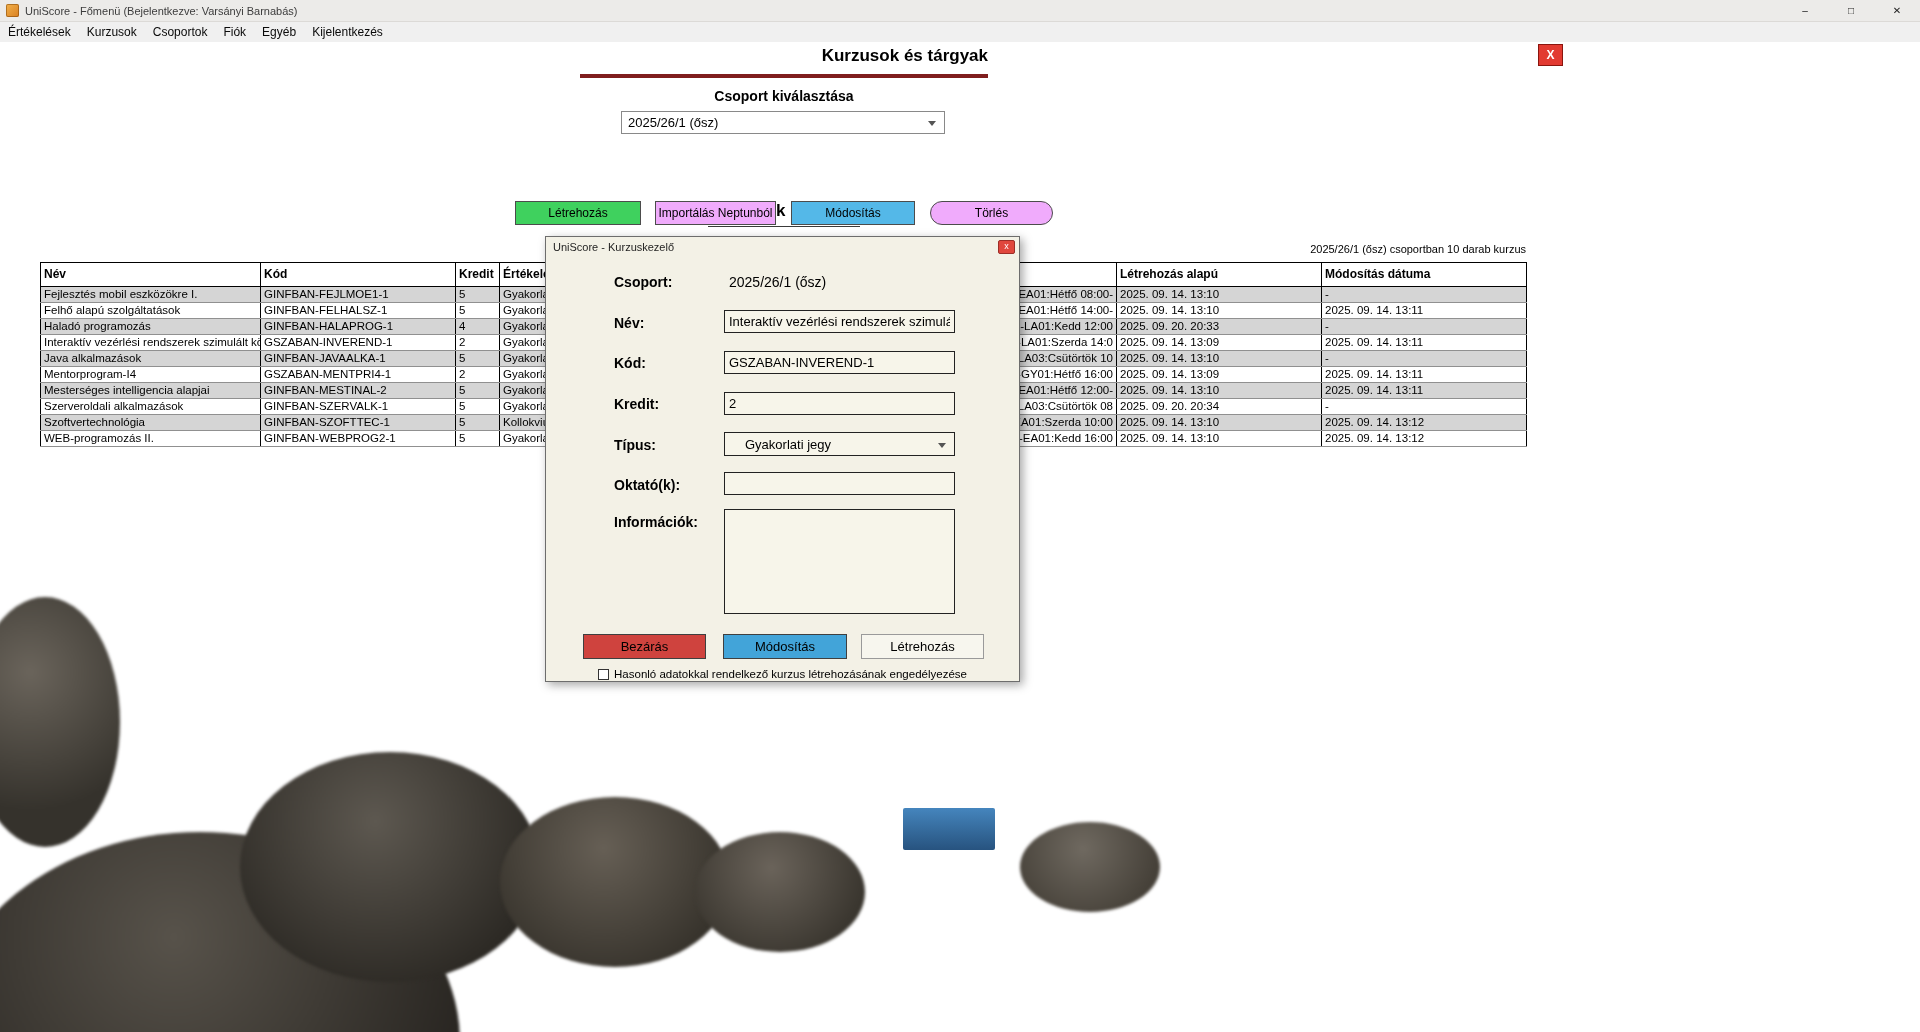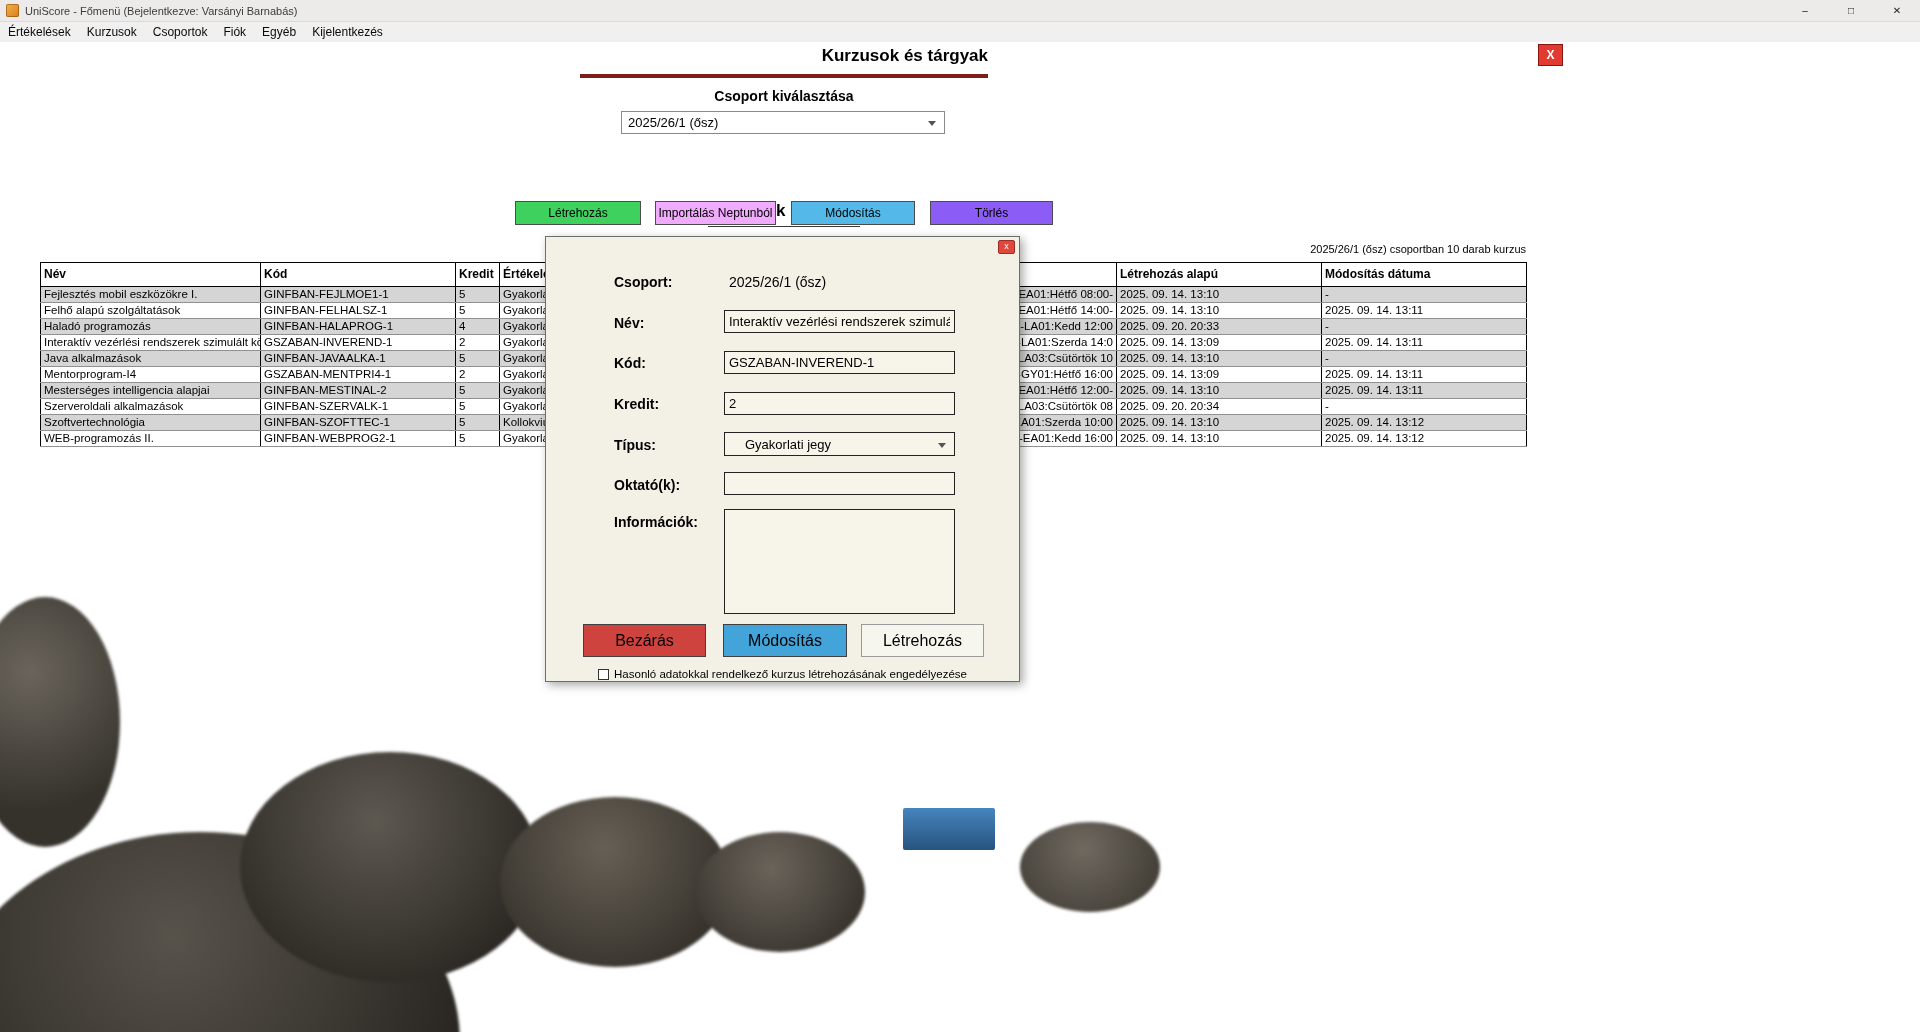--- a/index.html
+++ b/index.html
@@ -78,21 +78,21 @@
   .h2-wrap { position:absolute; left:580px; top:153px; width:408px; text-align:center;margin-top:48px; }
   .h2-wrap span { display:inline-block; font-size:17px; font-weight:bold; color:#000;
     border-bottom:1px solid #3a3a3a; padding-bottom:5px; }
 
   .btn { position:absolute; top:201px; height:24px; box-sizing:border-box;
     display:flex; align-items:center; justify-content:center;
     font-size:12px; color:#000; border:1px solid #4c4c4c; cursor:default; }
   #btn-create { left:515px; width:126px; background:#3fd15e; }
   #btn-import { left:655px; width:121px; background:#f0abfc; }
   #btn-modify { left:791px; width:124px; background:#54b8e8; }
-  #btn-delete { left:930px; width:123px; background:#8b5cf6; }
+  #btn-delete { left:930px; width:123px; background:#f0abfc;border-radius:12px; }
 
   .count-text { position:absolute; top:243px; left:1100px; width:426px; text-align:right;
     font-size:11px; color:#000; }
 
   
   .course-table { position:absolute; left:40px; top:262px; width:1486px; z-index:2;
     border-collapse:collapse; table-layout:fixed; background:#fff;
     border:1px solid #000; }
   .course-table th { font-size:12px; font-weight:bold; text-align:left; background:#fff;
     height:24px; box-sizing:border-box; padding:0 3px; line-height:23px;
@@ -128,23 +128,23 @@
   #inp-name   { top:73px; }  #inp-code { top:114px; } #inp-credit { top:155px; }
   #inp-teacher{ top:235px; }
   .dlg-select { position:absolute; left:178px; top:195px; width:231px; height:24px;
     box-sizing:border-box; background:#f7f5ea; border:1px solid #222;
     display:flex; align-items:center; padding-left:20px; font-size:13px; color:#000; }
   .dlg-select .chevron { top:10px; }
   .dlg-textarea { position:absolute; left:178px; top:272px; width:231px; height:105px;
     box-sizing:border-box; background:#f7f5ea; border:1px solid #222; resize:none;
     font-family:"Liberation Sans", sans-serif; font-size:13px; padding:3px 4px; }
 
-  .dlg-btn { position:absolute; top:387px; height:33px; box-sizing:border-box;
+  .dlg-btn { position:absolute; top:397px; height:25px; box-sizing:border-box;
     display:flex; align-items:center; justify-content:center;
-    font-size:16px; color:#000; border:1px solid #3f3f3f; cursor:default; }
+    font-size:13px; color:#000; border:1px solid #3f3f3f; cursor:default; }
   #dlg-close-btn  { left:37px;  width:123px; background:#cf433e; }
   #dlg-modify-btn { left:177px; width:124px; background:#42a4d9; }
   #dlg-create-btn { left:315px; width:123px; background:#f7f6ee; border:1px solid #9a9a9a; }
 
   .dlg-check-row { position:absolute; top:431px; left:0; right:0;
     display:flex; justify-content:center; align-items:center; gap:5px;
     font-size:11.5px; color:#000; }
   .checkbox { width:11px; height:11px; background:#fff; border:1px solid #333; box-sizing:border-box; }
 </style>
 </head>
@@ -312,20 +312,23 @@
     <td class="c-credit">5</td>
     <td class="c-eval">Gyakorlati</td>
     <td class="c-sched">S2-1-EA01:Kedd 16:00</td>
     <td class="c-created">2025. 09. 14. 13:10</td>
     <td class="c-modified">2025. 09. 14. 13:12</td>
   </tr>
     </tbody>
 </table>
 
 <div class="dialog">
+  <div class="dialog-titlebar">
+    <span>UniScore - Kurzuskezelő</span>
+  </div>
   <div class="dialog-close">x</div>
 
   <div class="dlg-label" id="lbl-group">Csoport:</div>
   <div class="dlg-static-value">2025/26/1 (ősz)</div>
 
   <div class="dlg-label" id="lbl-name">Név:</div>
   <input class="dlg-input" id="inp-name" type="text" value="Interaktív vezérlési rendszerek szimulált" style="">
 
   <div class="dlg-label" id="lbl-code">Kód:</div>
   <input class="dlg-input" id="inp-code" type="text" value="GSZABAN-INVEREND-1" style="">

